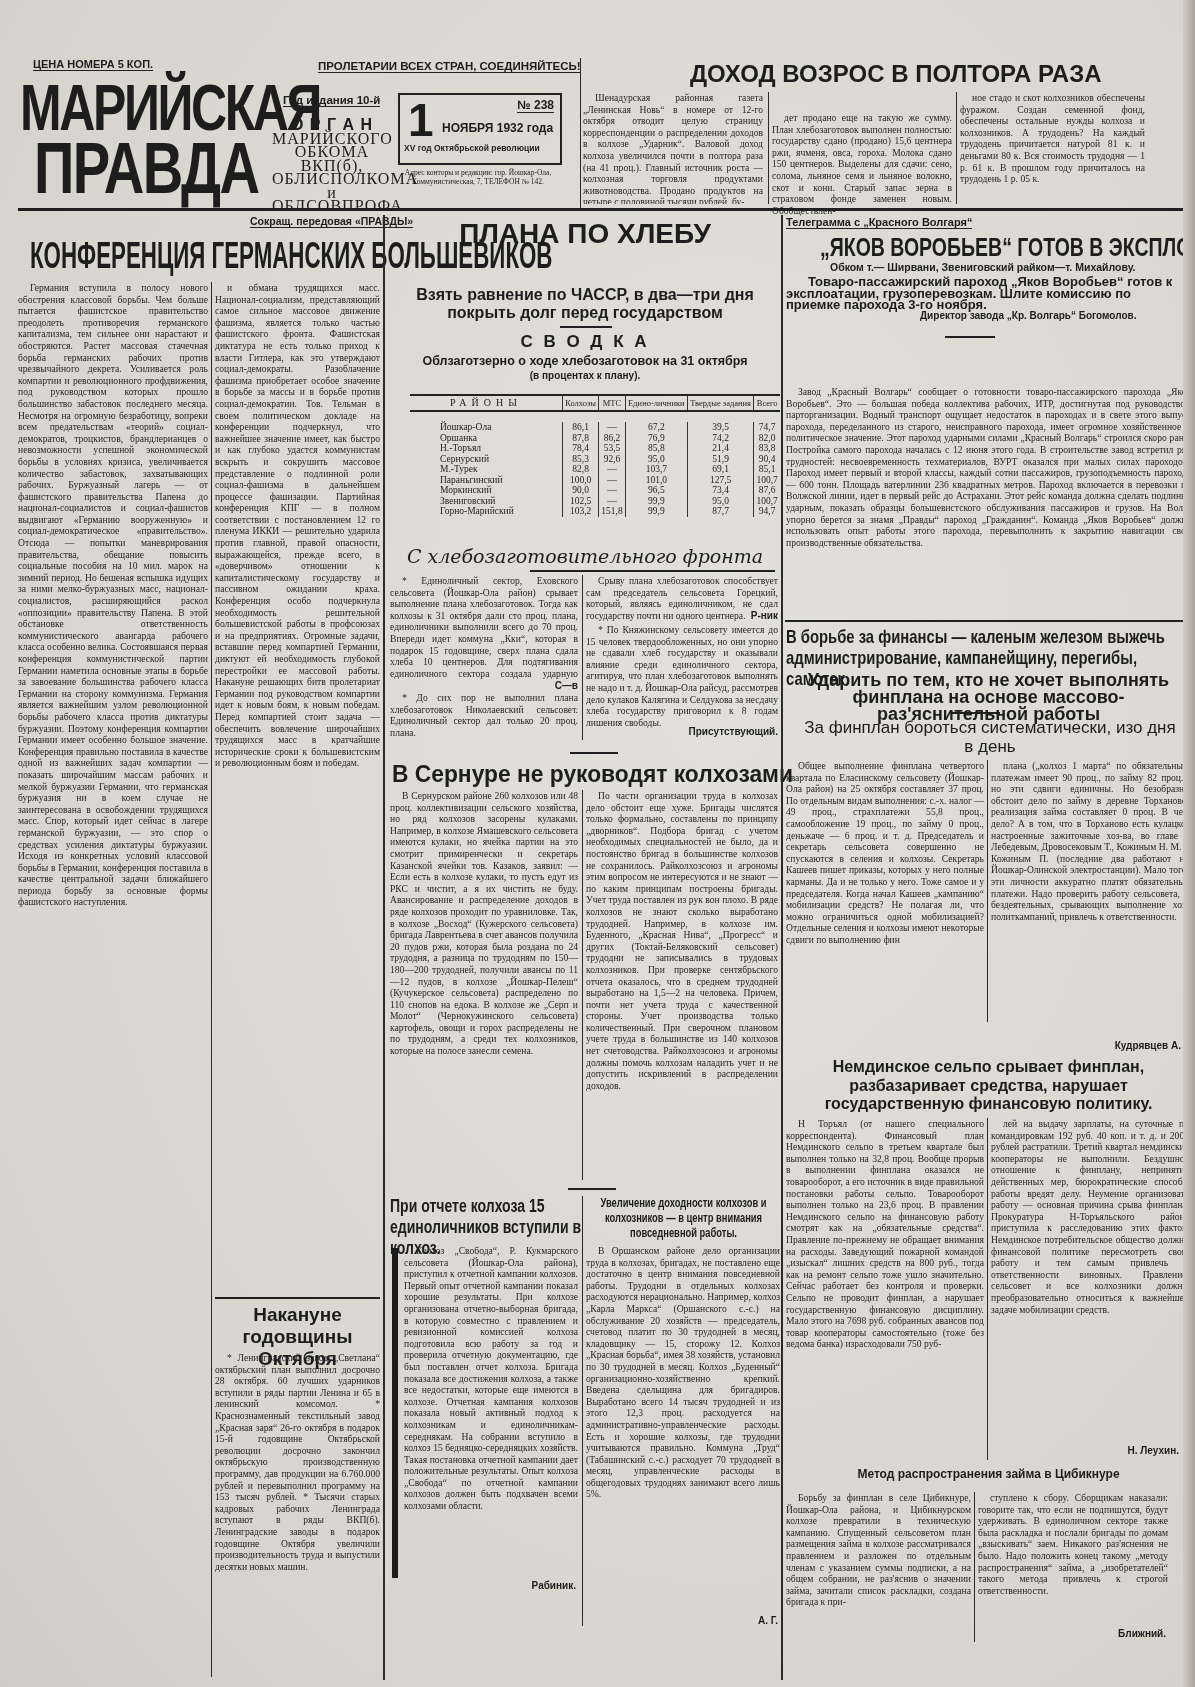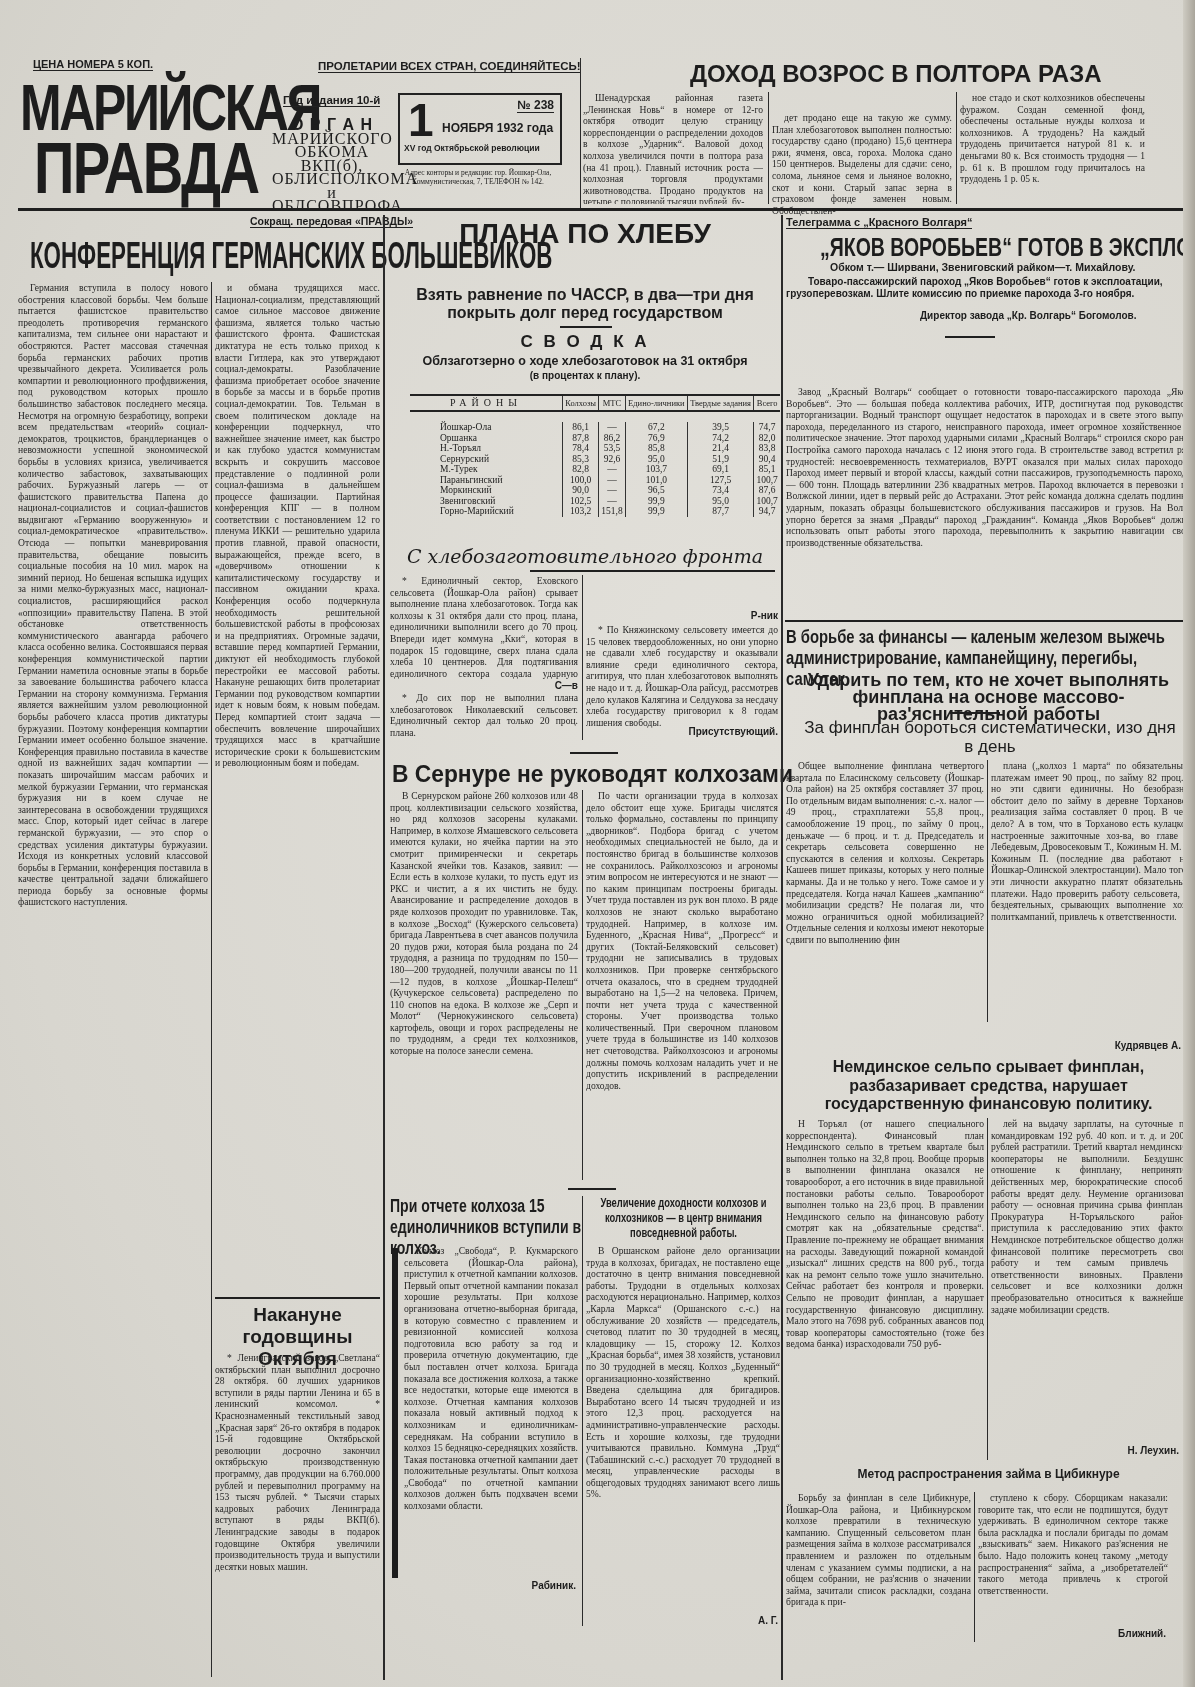--- a/index.html
+++ b/index.html
@@ -197,20 +197,23 @@
   <div class="abs center" style="left:390px;top:545px;width:390px;font-size:19px;font-style:italic;font-family:'DejaVu Serif',serif;">С хлебозаготовительного фронта</div>
   <div class="hrule" style="left:530px;top:570px;width:245px;height:2px;"></div>
   <div class="abs body-text" style="left:390px;top:575px;width:188px;height:105px;">
       <p>* Единоличный сектор, Еховского сельсовета (Йошкар-Ола район) срывает выполнение плана хлебозаготовок. Тогда как колхозы к 31 октября дали сто проц. плана, единоличники выполнили всего до 70 проц. Впереди идет коммуна „Кки“, которая в подарок 15 годовщине, сверх плана сдала хлеба 10 центнеров. Для подтягивания единоличного сектора создала ударную буксирную бригаду из 8 человек, приступившую к работе в деревне „Под монастырской слободе“ и деревне Ехово.</p>
     </div>
   <div class="abs sig" style="left:390px;top:680px;width:188px;">С—в</div>
   <div class="abs body-text" style="left:390px;top:692px;width:188px;height:48px;">
       <p>* До сих пор не выполнил плана хлебозаготовок Николаевский сельсовет. Единоличный сектор дал только 20 проц. плана.</p>
     </div>
   <div class="vrule" style="left:582px;top:575px;height:165px;"></div>
+  <div class="abs body-text" style="left:586px;top:575px;width:192px;height:48px;">
+      <p>Срыву плана хлебозаготовок способствует сам председатель сельсовета Горецкий, который, являясь единоличником, не сдал государству почти ни одного центнера.</p>
+    </div>
   <div class="abs sig" style="left:586px;top:610px;width:192px;">Р-ник</div>
   <div class="abs body-text" style="left:586px;top:624px;width:192px;height:106px;">
       <p>* По Княжинскому сельсовету имеется до 15 человек твердообложенных, но они упорно не сдавали хлеб государству и оказывали влияние среди единоличного сектора, агитируя, что план хлебозаготовок выполнять не надо и т. д. Йошкар-Ола райсуд, рассмотрев дело кулаков Калягина и Селдукова за несдачу хлеба государству приговорил к 8 годам лишения свободы.</p>
     </div>
   <div class="abs sig" style="left:586px;top:726px;width:192px;">Присутствующий.</div>
 
   <div class="hrule" style="left:570px;top:752px;width:48px;height:2px;"></div>
 
   <div class="abs cond" style="left:392px;top:760px;font-size:24px;white-space:nowrap;transform:scaleX(0.95);">В Сернуре не руководят колхозами</div>
   <div class="abs body-text" style="left:390px;top:790px;width:188px;height:390px;">
@@ -235,21 +238,21 @@
   <div class="abs body-text" style="left:586px;top:1245px;width:194px;height:380px;">
       <p>В Оршанском районе дело организации труда в колхозах, бригадах, не поставлено еще достаточно в центр внимания повседневной работы. Трудодни в отдельных колхозах расходуются нерационально. Например, колхоз „Карла Маркса“ (Оршанского с.-с.) на обслуживание 20 хозяйств — председатель, счетовод платит по 30 трудодней в месяц, кладовщику — 15, сторожу 12. Колхоз „Красная борьба“, имея 38 хозяйств, установил по 30 трудодней в месяц. Колхоз „Буденный“ организационно-хозяйственно крепкий. Введена сдельщина для бригадиров. Выработано всего 14 тысяч трудодней и из этого 12,3 проц. расходуется на административно-управленческие расходы. Есть и хорошие колхозы, где трудодни учитываются правильно. Коммуна „Труд“ (Табашинский с.-с.) расходует 70 трудодней в месяц, управленческие расходы в общегодовых трудоднях занимают всего лишь 5%.</p>
     </div>
   <div class="abs sig" style="left:586px;top:1615px;width:192px;">А. Г.</div>
 
   <div class="vrule" style="left:781px;top:215px;height:1465px;width:2px;"></div>
 
   <div class="abs sans" style="left:786px;top:216px;font-size:11px;font-weight:bold;border-bottom:1px solid #222;">Телеграмма с „Красного Волгаря“</div>
   <div class="abs cond" style="left:820px;top:233px;font-size:25px;white-space:nowrap;transform:scaleX(0.78);">„ЯКОВ ВОРОБЬЕВ“ ГОТОВ В ЭКСПЛОАТАЦИЮ</div>
   <div class="abs sans" style="left:830px;top:261px;font-size:10.5px;font-weight:bold;">Обком т.— Ширвани, Звениговский райком—т. Михайлову.</div>
-  <div class="abs sans" style="left:786px;top:276px;width:400px;font-size:10px;line-height:11.5px;font-weight:bold;text-indent:22px;">Товаро-пассажирский пароход „Яков Воробьев“ готов к эксплоатации, грузоперевозкам. Шлите комиссию по приемке парохода 3-го ноября.</div>
+  <div class="abs sans" style="left:786px;top:276px;width:400px;font-size:13px;line-height:11.5px;font-weight:bold;text-indent:22px;">Товаро-пассажирский пароход „Яков Воробьев“ готов к эксплоатации, грузоперевозкам. Шлите комиссию по приемке парохода 3-го ноября.</div>
   <div class="abs sans" style="left:920px;top:310px;font-size:10px;font-weight:bold;">Директор завода „Кр. Волгарь“ Богомолов.</div>
   <div class="hrule" style="left:945px;top:336px;width:50px;height:2px;"></div>
 
   <div class="abs body-text" style="left:786px;top:386px;width:405px;height:230px;">
       <p>Завод „Красный Волгарь“ сообщает о готовности товаро-пассажирского парохода „Яков Воробьев“. Это — большая победа коллектива рабочих, ИТР, достигнутая под руководством парторганизации. Водный транспорт ощущает недостаток в пароходах и в свете этого выпуск парохода, переделанного из старого, неисправного парохода, имеет огромное хозяйственное и политическое значение. Этот пароход ударными силами „Красный Волгарь“ строился скоро рано. Постройка самого парохода началась с 12 июня этого года. В строительстве завод встретил ряд трудностей: несвоевременность техматериалов, ВУРТ оказался при малых силах пароходом. Пароход имеет первый и второй классы, каждый сотни пассажиров, грузоподъемность парохода — 600 тонн. Площадь ватерлинии 236 квадратных метров. Пароход включается в перевозки по Волжской линии, идет в первый рейс до Астрахани. Этот рейс команда должна сделать подлинно ударным, показать образцы большевистского обслуживания пассажиров и грузов. На Волге упорно берется за знамя „Правды“ пароход „Гражданин“. Команда „Яков Воробьев“ должна использовать опыт работы этого парохода, перевыполнить к закрытию навигации свои производственные обязательства.</p>
     </div>
 
   <div class="hrule" style="left:785px;top:620px;width:402px;height:2px;"></div>
   <div class="abs cond" style="left:786px;top:626px;width:520px;font-size:19px;line-height:21px;transform:scaleX(0.78);">В борьбе за финансы — каленым железом выжечь администрирование, кампанейщину, перегибы, самотек</div>
   <div class="abs sans center" style="left:786px;top:672px;width:405px;font-size:18px;line-height:17px;font-weight:bold;">Ударить по тем, кто не хочет выполнять финплана на основе массово-раз'яснительной работы</div>

